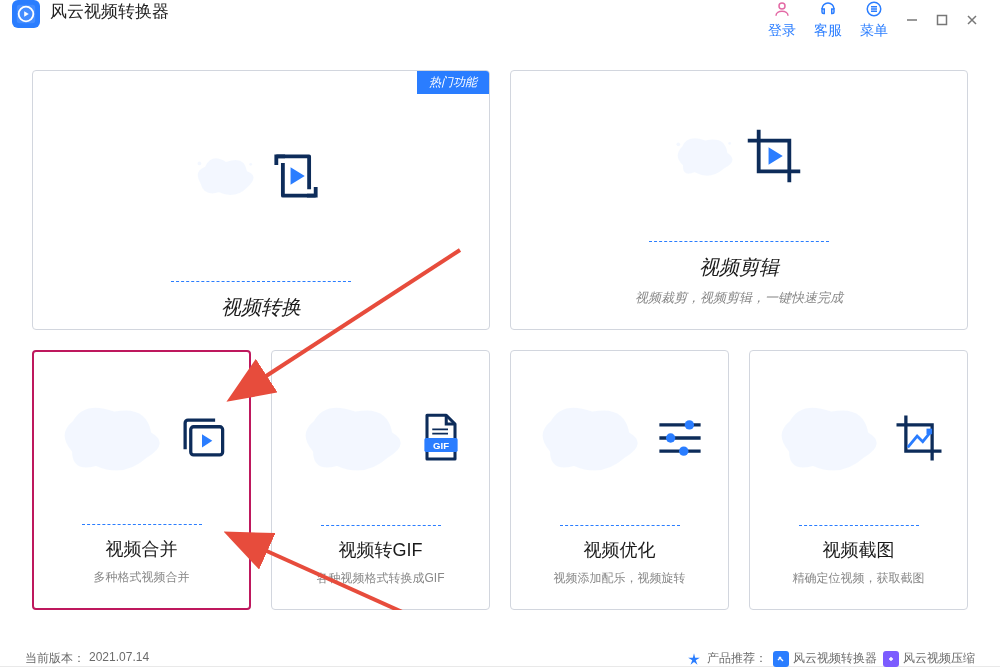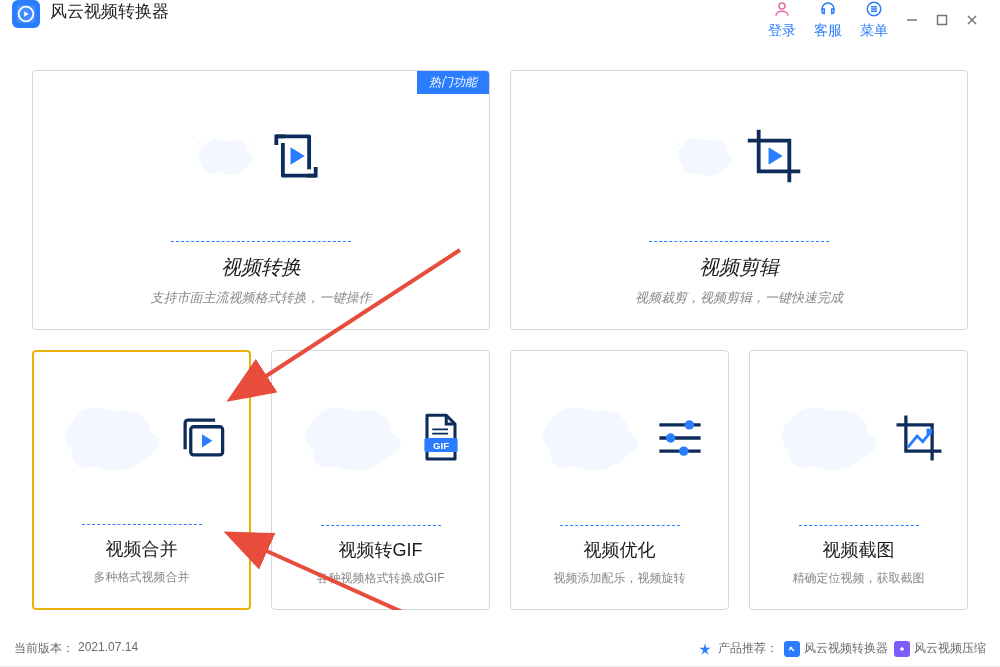--- a/index.html
+++ b/index.html
@@ -15,35 +15,35 @@
     .tb-item svg { width: 18px; height: 18px; }
     .win-icon { width: 28px; height: 28px; display: flex; align-items: center; justify-content: center; color: #777; cursor: pointer; }
     .win-icon svg { width: 12px; height: 12px; }
 
     
     .content { padding: 20px 32px 0 32px; height: 590px; }
     .row { display: flex; gap: 20px; margin-bottom: 20px; }
     .card { border: 1px solid #d2d6de; border-radius: 4px; height: 260px; background: #fff; position: relative; display: flex; flex-direction: column; align-items: center; overflow: hidden; cursor: pointer; }
     .card-wide { width: 458px; font-style: italic; }
     .card-narrow { width: 219px; }
-    .card.highlight { border: 2px solid #eab308; }
+    .card.highlight { border: 2px solid #be185d; }
     .badge { position: absolute; top: 0; right: 0; background: #2a7dff; color: #fff; padding: 3px 12px; font-size: 12px; }
     .icon-wrap { flex: 1 1 auto; display: flex; align-items: center; justify-content: center; width: 100%; position: relative; }
     .icon-wrap svg { width: 70px; height: 70px; z-index: 2; position: relative; }
     .splash { position: absolute; width: 150px; height: 110px; opacity: 0.28; }
 
     .underline { width: 180px; border: 0; border-top: 1px dashed #2a7dff; margin: 0 0 12px 0; }
     .card-narrow .underline { width: 120px; }
     .card-title { font-size: 20px; color: #1a1a1a; margin-bottom: 8px; }
     .card-narrow .card-title { font-size: 18px; }
     .card-sub { font-size: 13px; color: #888; margin-bottom: 22px; text-align: center; padding: 0 6px; }
     .card-narrow .card-sub { font-size: 12px; }
 
     
-    .bottombar { height: 27px; display: flex; align-items: flex-start; padding: 0 14px; font-size: 12px; color: #6b6b6b; box-shadow: 0 -1px 0 #e9e9e9 inset; gap: 17px; }
+    .bottombar { height: 27px; display: flex; align-items: flex-end; padding: 0 25px; font-size: 12px; color: #6b6b6b; box-shadow: 0 -1px 0 #e9e9e9 inset; gap: 17px; }
     .bb-left { display: flex; gap: 4px; }
     .bb-right { margin-left: auto; display: flex; align-items: center; gap: 6px; }
     .bb-link { display: flex; align-items: center; gap: 4px; color: #6b6b6b; cursor: pointer; }
     .bb-icon { width: 16px; height: 16px; display: flex; align-items: center; justify-content: center; border-radius: 3px; }
 
     
     .arrows { position: absolute; pointer-events: none; }
   </style>
 </head>
 <body>
@@ -110,21 +110,20 @@
           </svg>
         <svg viewBox="0 0 64 64">
           <path d="M14 14 H44 V44 M50 50 H20 V20" fill="none" stroke="#0d2c5a" stroke-width="3.5" stroke-linejoin="round"></path>
           <polyline points="14,22 14,14 22,14" fill="none" stroke="#0d2c5a" stroke-width="3.5"></polyline>
           <polyline points="50,42 50,50 42,50" fill="none" stroke="#0d2c5a" stroke-width="3.5"></polyline>
           <path d="M27 24 L40 32 L27 40 Z" fill="#2a7dff"></path>
         </svg>
       </div>
       <hr class="underline">
       <div class="card-title">视频转换</div>
-      <div class="card-sub">支持市面主流视频格式转换，一键操作</div>
     </div>
 
     <div class="card card-wide">
       <div class="icon-wrap">
         <svg class="splash" viewBox="0 0 150 110">
             <path d="M30 75 Q 8 55 28 35 Q 40 8 78 22 Q 120 12 125 48 Q 150 65 118 82 Q 88 108 55 90 Q 28 100 30 75 Z" fill="#d6e6ff"></path>
             <circle cx="20" cy="30" r="4" fill="#d6e6ff"></circle>
             <circle cx="130" cy="28" r="3" fill="#d6e6ff"></circle>
           </svg>
         <svg viewBox="0 0 64 64">

